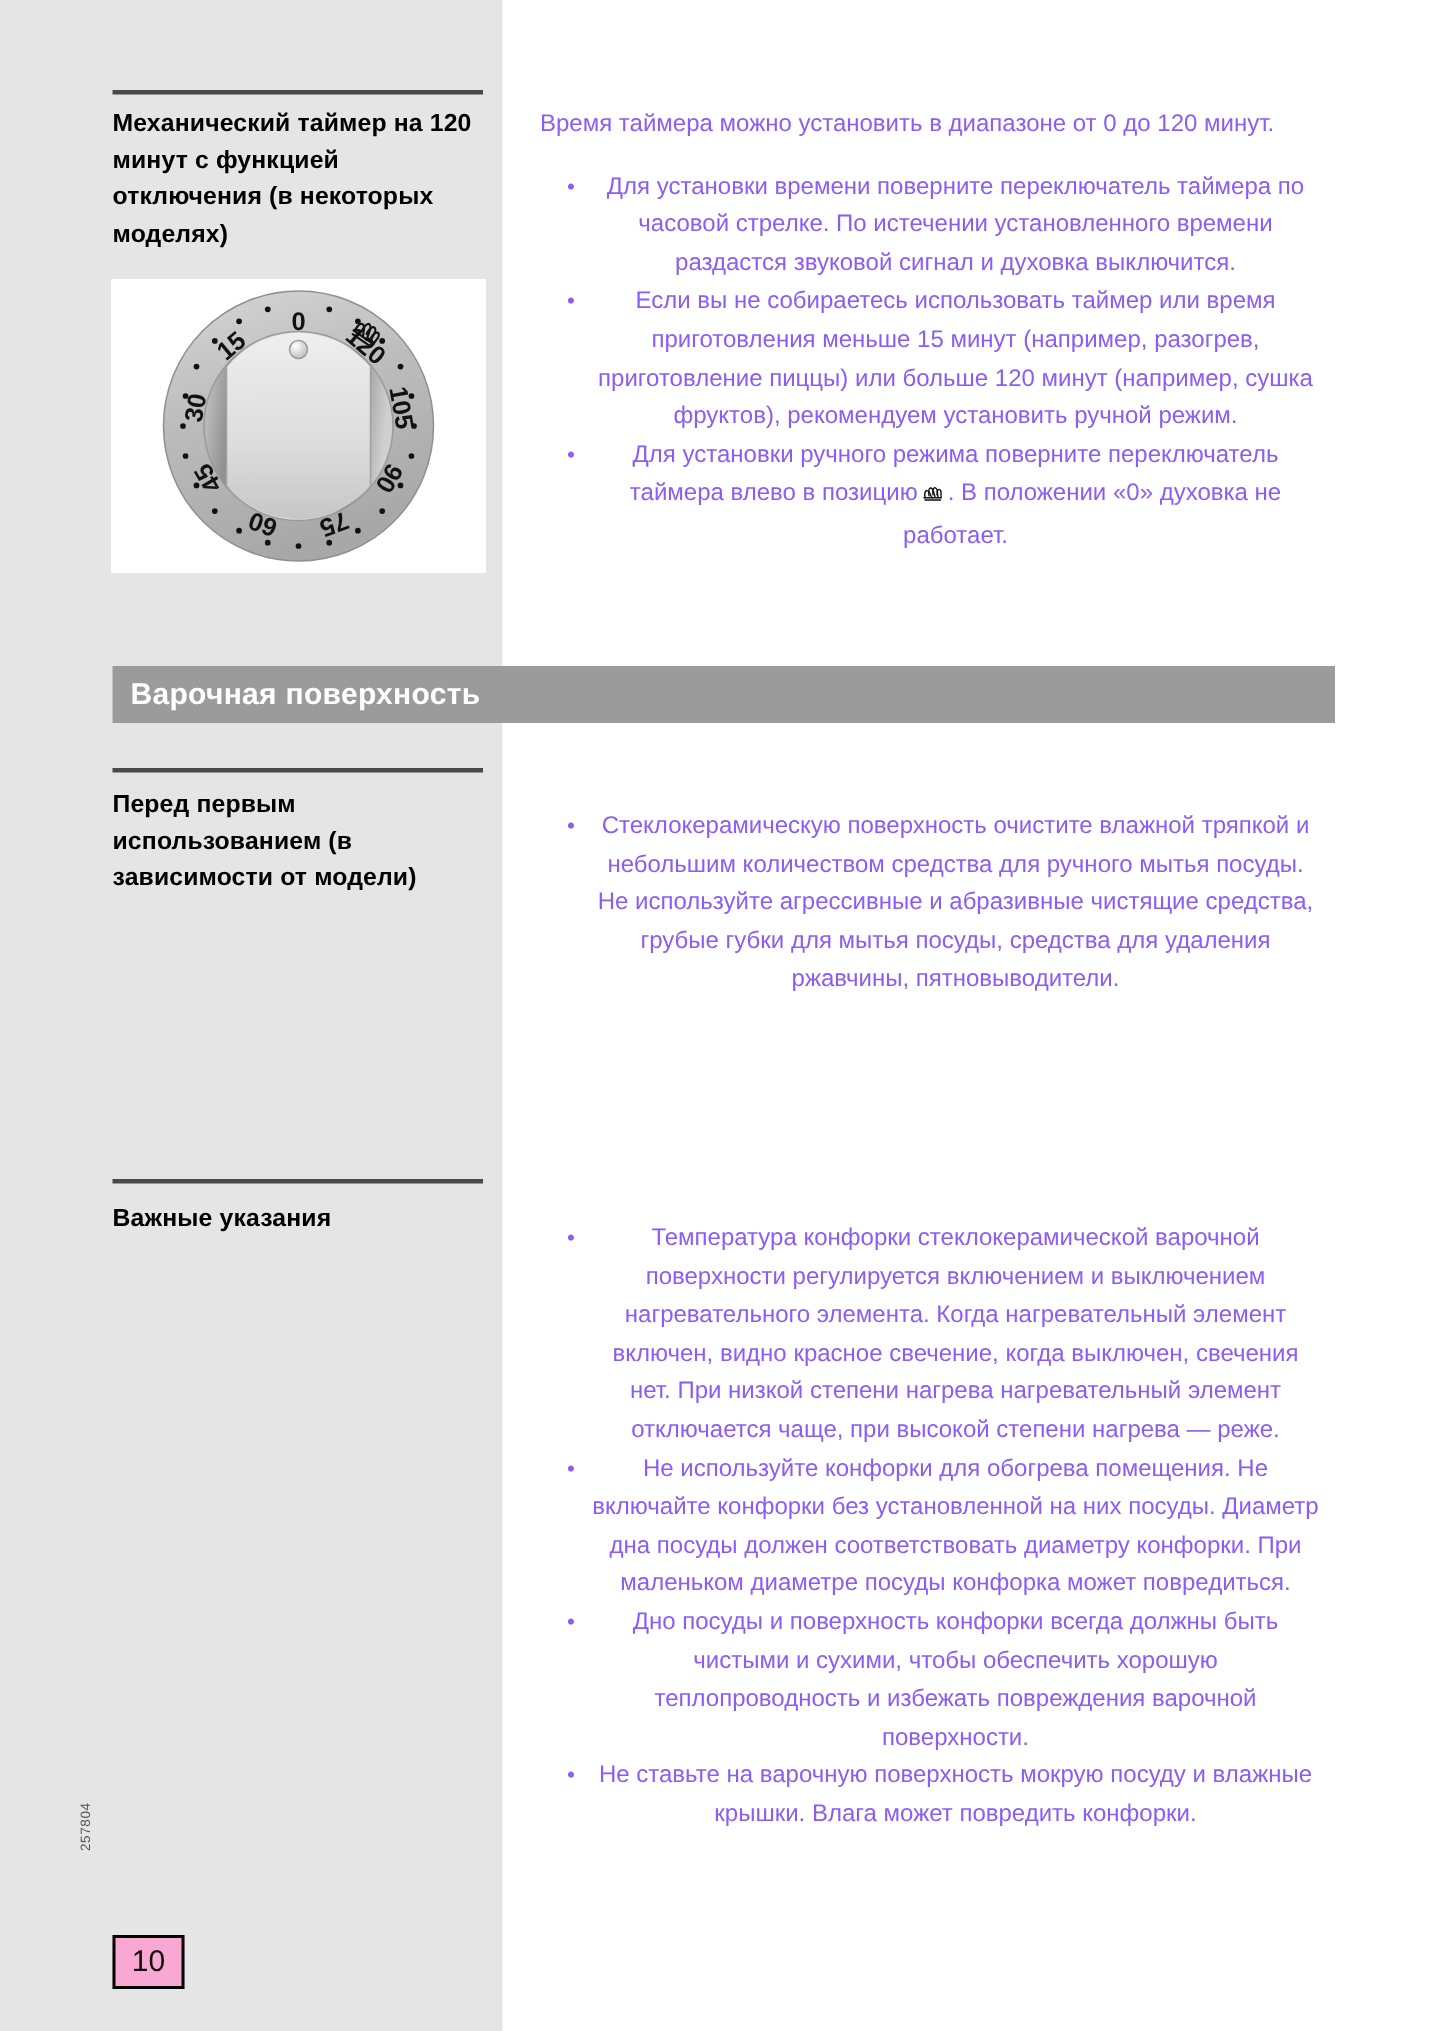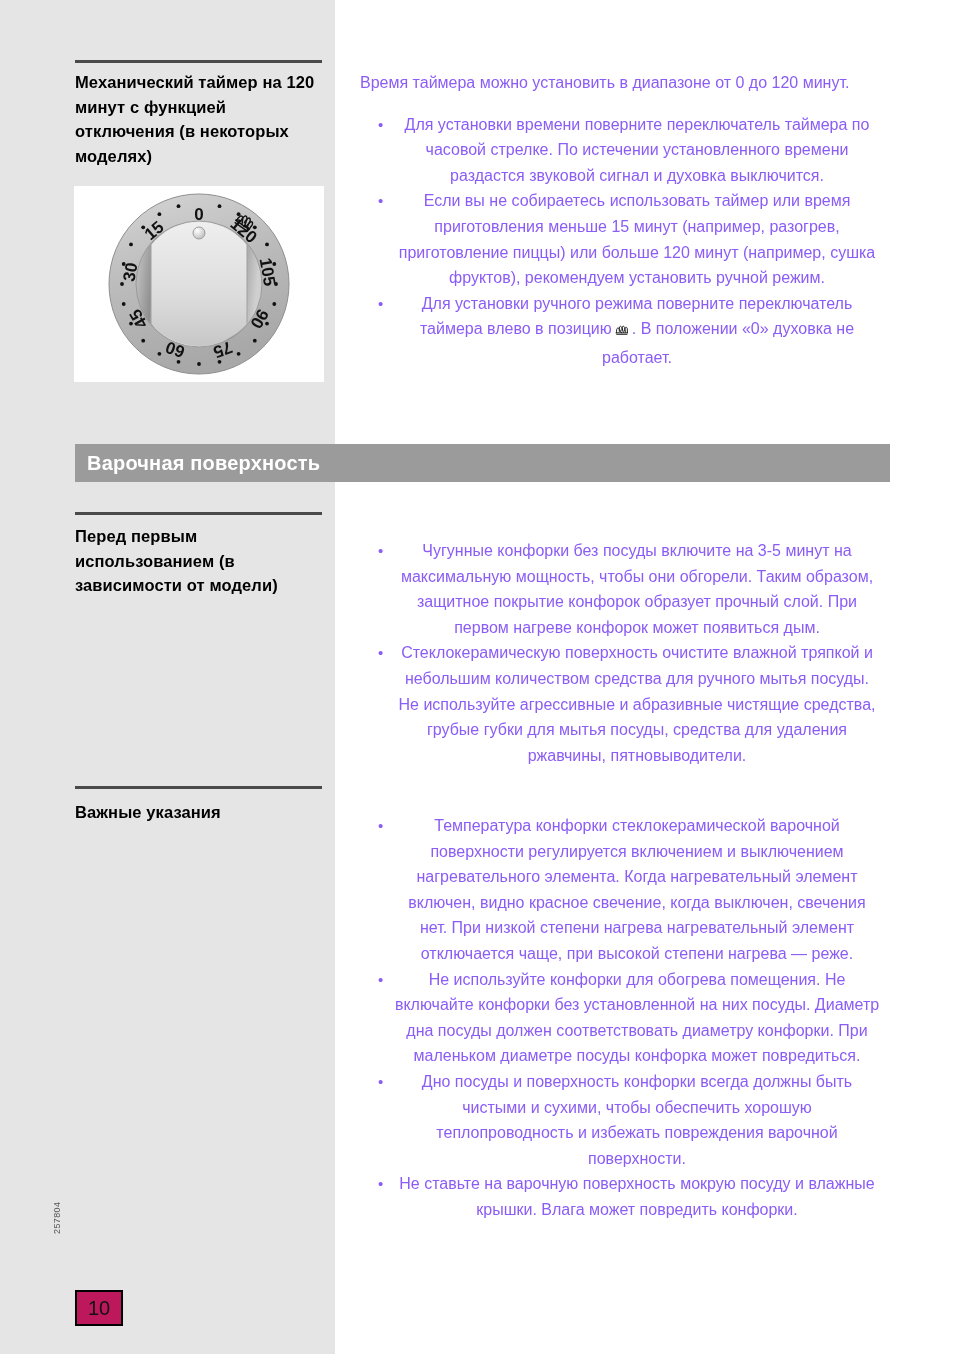--- a/index.html
+++ b/index.html
@@ -114,21 +114,21 @@
   .dial-svg { display: block; }
 
   
   .page-number {
     position: absolute;
     left: 75px;
     top: 1290px;
     width: 48px;
     height: 36px;
     border: 2px solid #000;
-    background: #be185d;
+    background: #f9a8d4;
     box-sizing: border-box;
   }
   .page-number span {
     position: absolute;
     left: 0; right: 0;
     top: 5px;
     text-align: center;
     font-size: 20px;
     color: #111;
     line-height: 22px;
@@ -280,21 +280,20 @@
     <div class="banner-title">Варочная поверхность</div>
   </div>
 
   <div class="rule" style="left:75px; top:512px; width:247px;"></div>
   <div class="rule" style="left:350px; top:512px; width:0px;"></div>
 
   <div class="side-head" style="left:75px; top:524px; width:230px;">Перед первым использованием (в зависимости от модели)</div>
 
   <div class="body-col" style="top:522px;">
     <ul class="bullets">
-      <li>Чугунные конфорки без посуды включите на 3-5 минут на максимальную мощность, чтобы они обгорели. Таким образом, защитное покрытие конфорок образует прочный слой. При первом нагреве конфорок может появиться дым.</li>
       <li style="white-space:pre-line;">Стеклокерамическую поверхность очистите влажной тряпкой и небольшим количеством средства для ручного мытья посуды.
 Не используйте агрессивные и абразивные чистящие средства, грубые губки для мытья посуды, средства для удаления ржавчины, пятновыводители.</li>
     </ul>
   </div>
 
   <div class="rule" style="left:75px; top:786px; width:247px;"></div>
 
   <div class="side-head" style="left:75px; top:800px; width:250px;">Важные указания</div>
 
   <div class="body-col" style="top:797px;">

